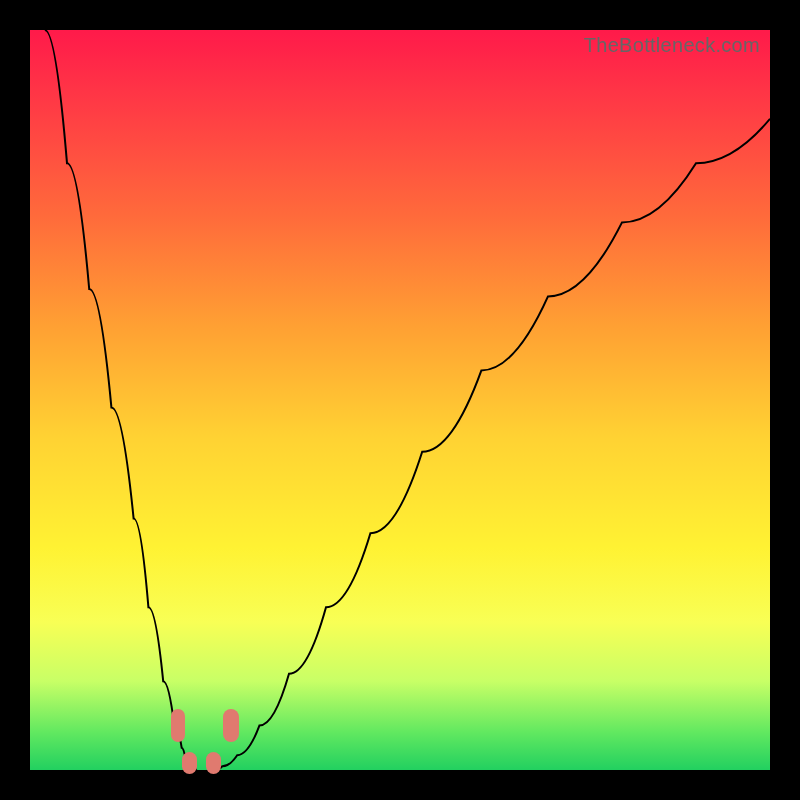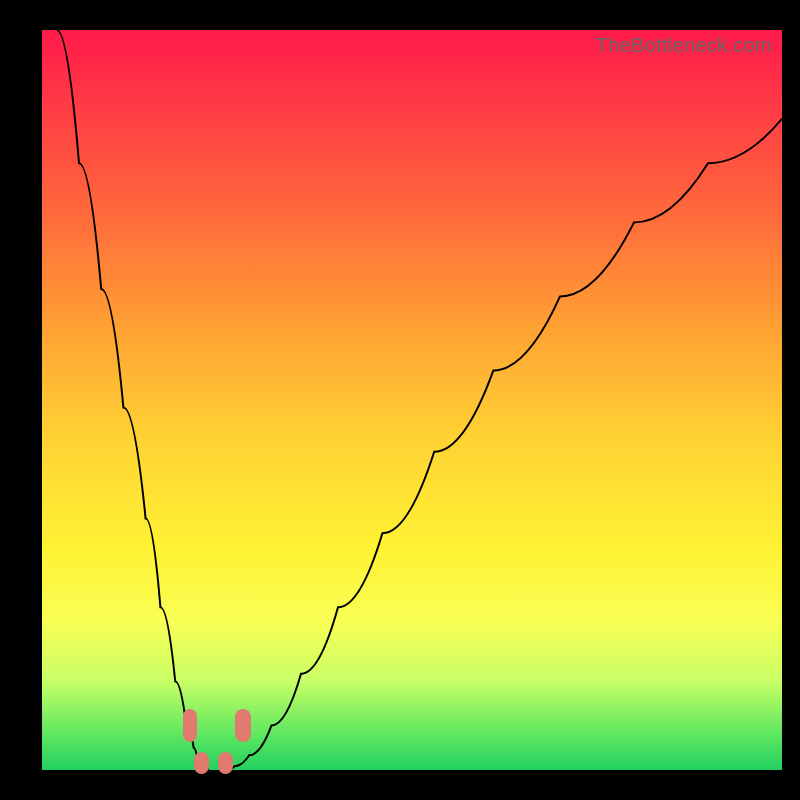--- a/index.html
+++ b/index.html
@@ -9,21 +9,20 @@
     height: 800px;
     overflow: hidden;
     background: #000;
     font-family: Arial, Helvetica, sans-serif;
   }
   .frame {
     position: relative;
     width: 660px;
     height: 800px;
     background: #000;
-    margin-left: 12px;
   }
   .plot {
     position: absolute;
     left: 30px;
     top: 30px;
     width: 740px;
     height: 740px;
     
     background: linear-gradient(
       to bottom,

